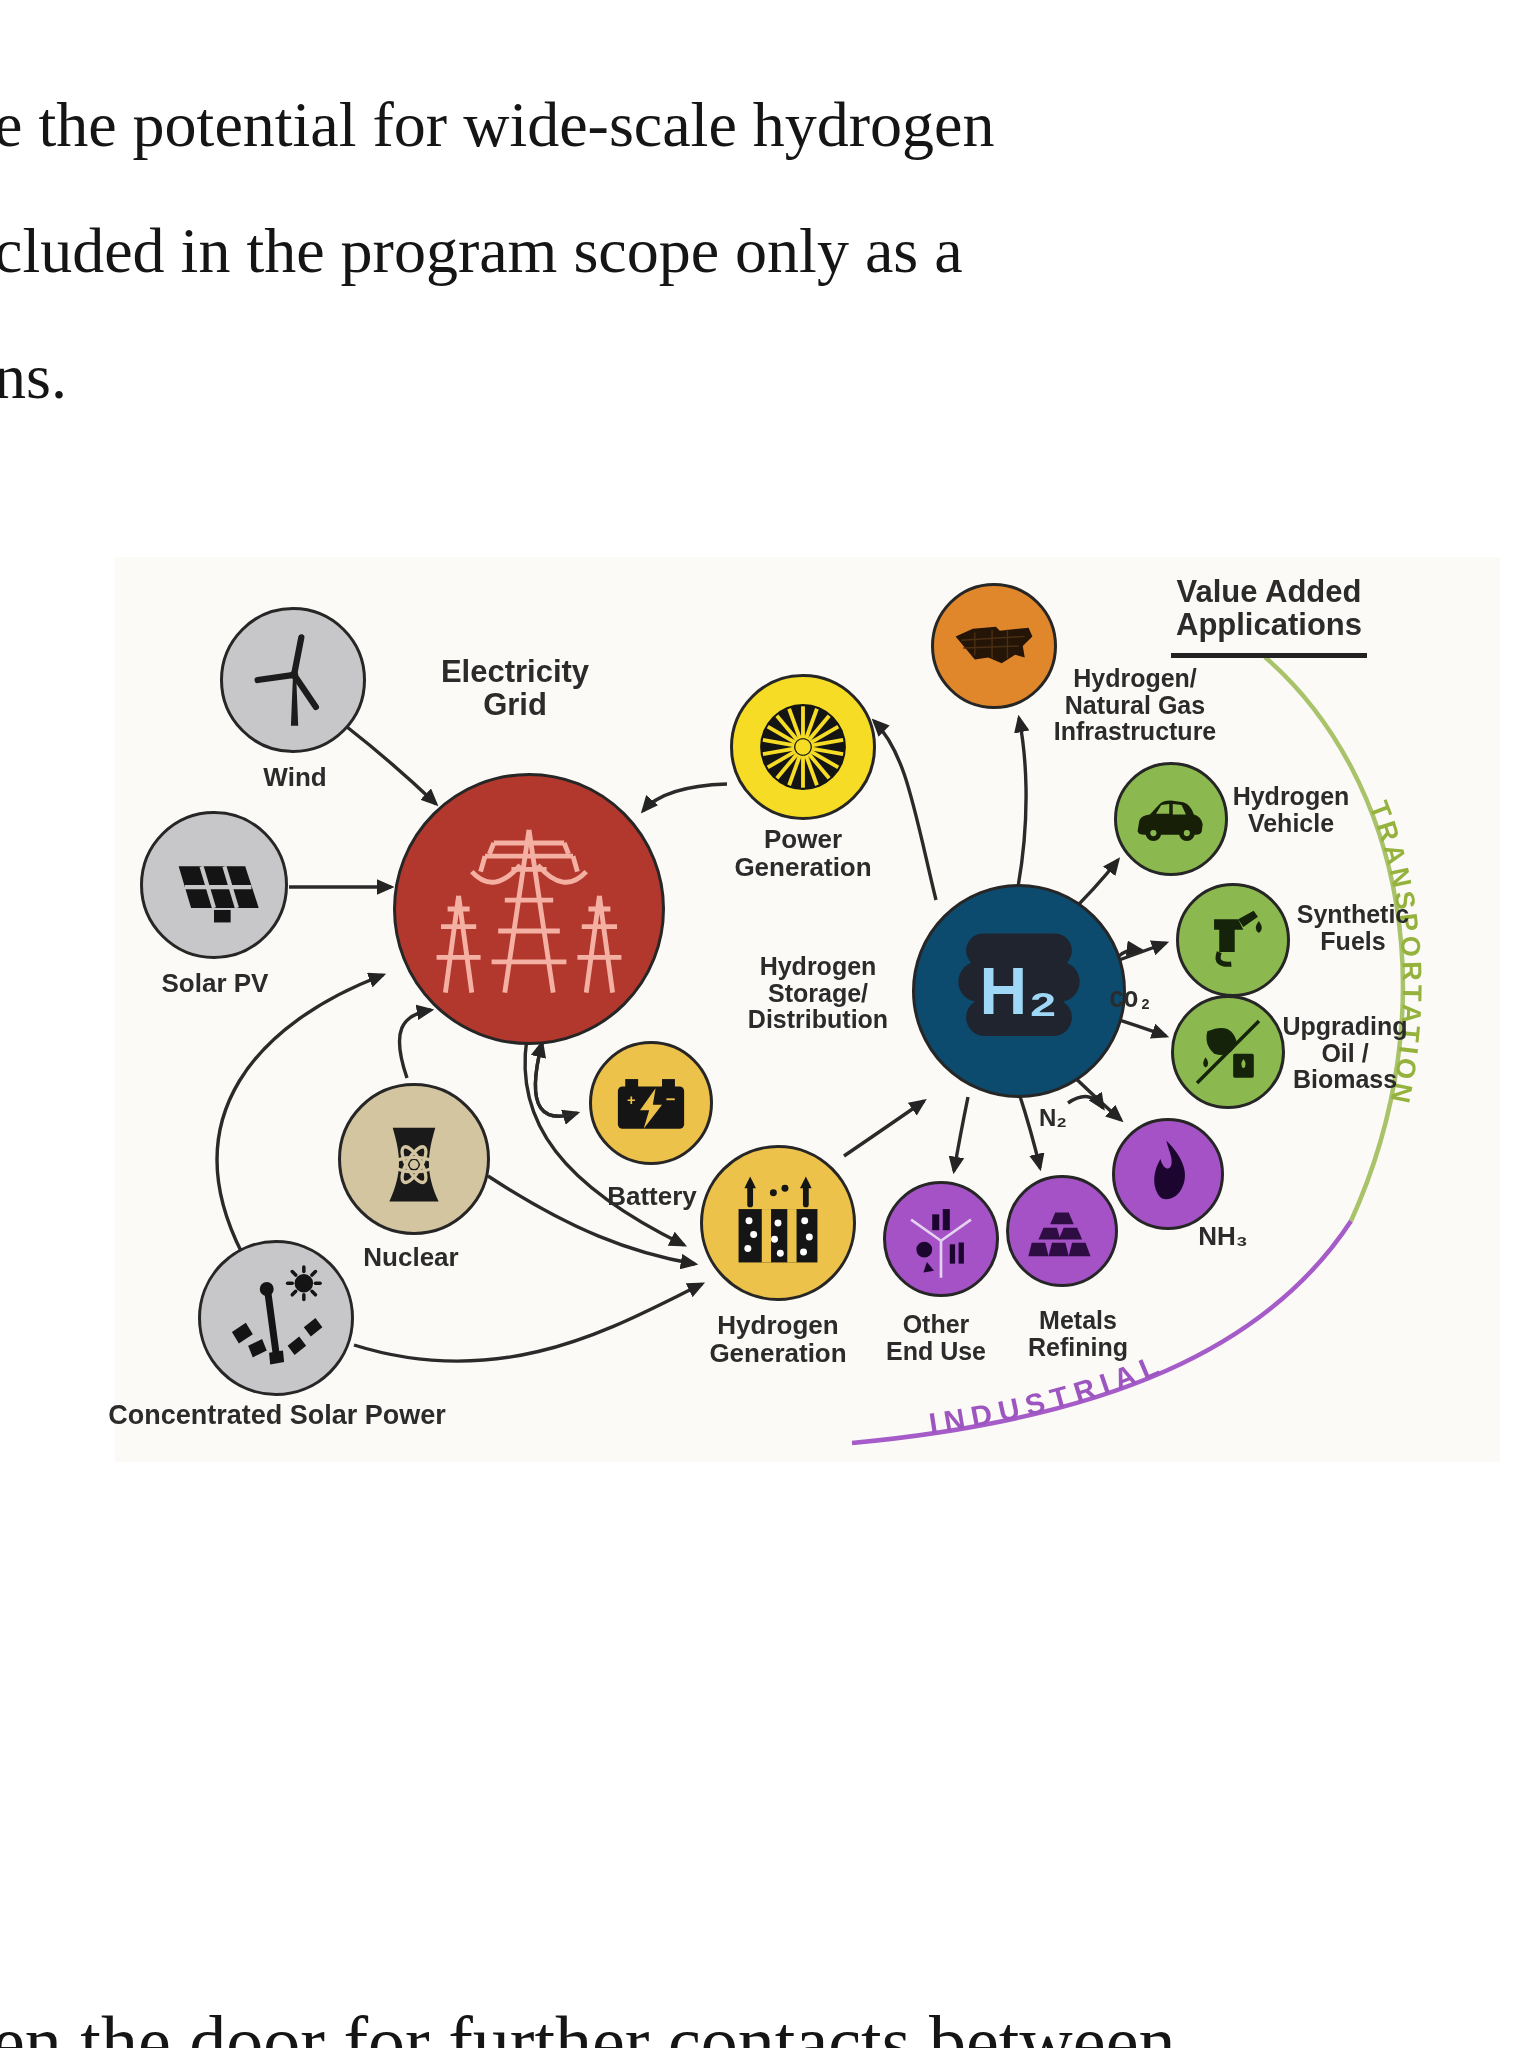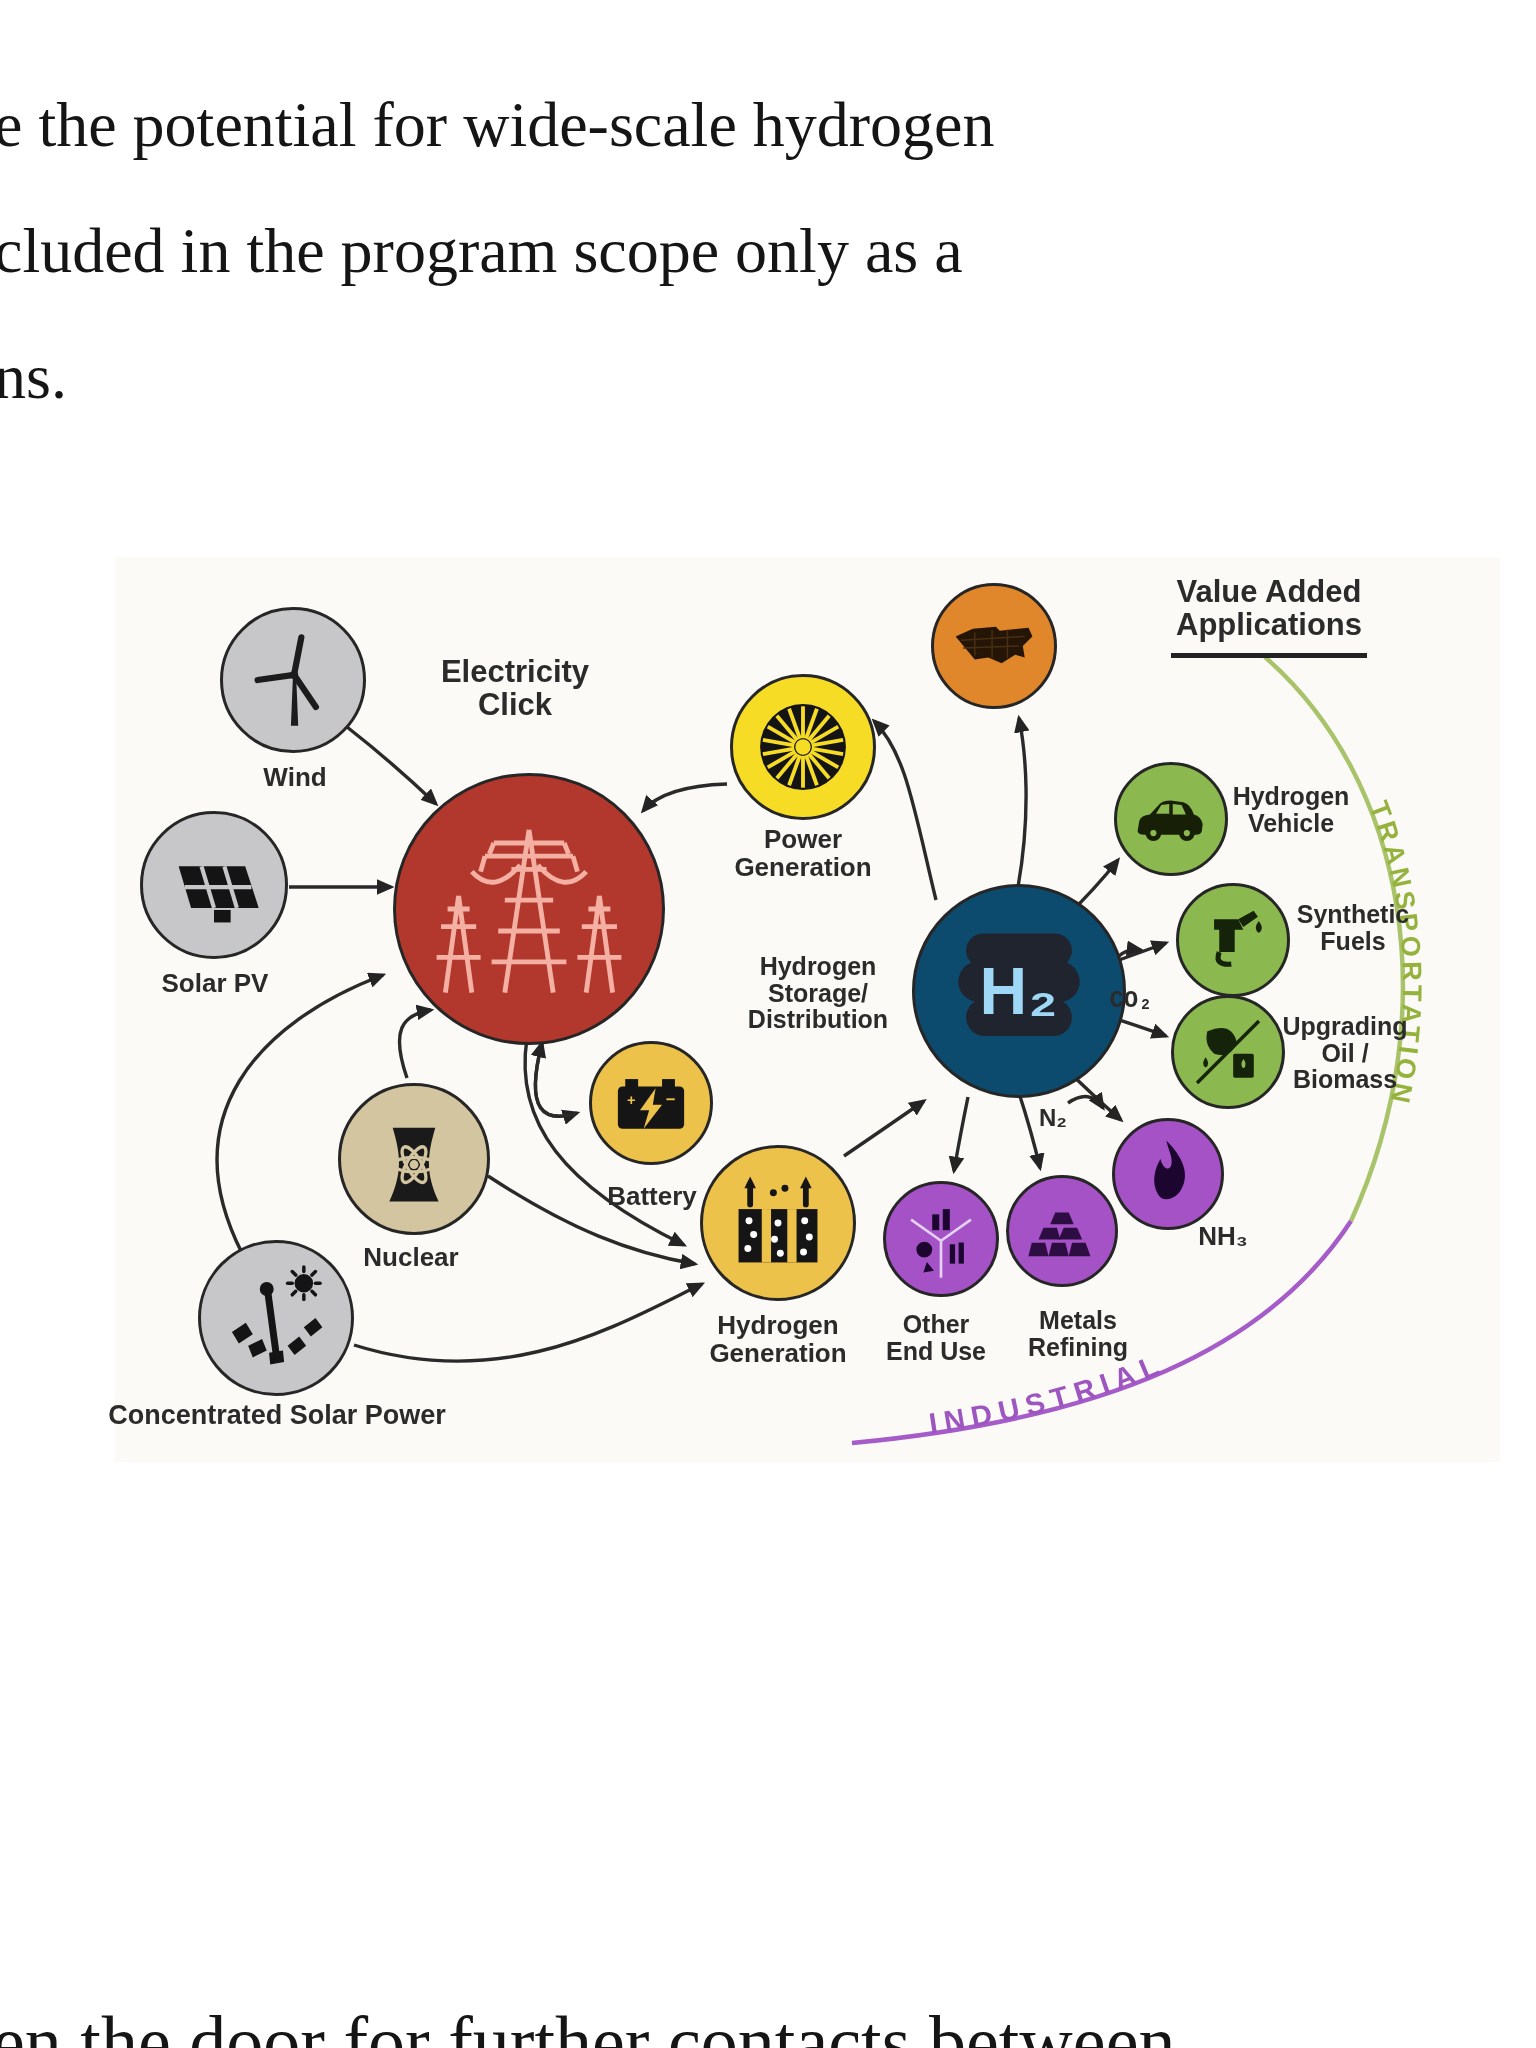--- a/index.html
+++ b/index.html
@@ -341,21 +341,21 @@
           <rect x="60" y="56" width="6" height="22"></rect>
           <rect x="70" y="54" width="6" height="24"></rect>
           <path d="M34 76 l8 10 l-12 2 z"></path>
         </g>
       </svg>
     </div>
 
     <div class="nlabel" style="left:180px;top:221px;">Wind</div>
     <div class="nlabel" style="left:100px;top:427px;">Solar PV</div>
     <div class="nlabel" style="left:400px;top:132px;font-size:31px;">Electricity
-Click</div>
+Grid</div>
     <div class="nlabel" style="left:688px;top:297px;">Power
 Generation</div>
     <div class="nlabel" style="left:703px;top:436px;font-size:25px;">Hydrogen
 Storage/
 Distribution</div>
     <div class="nlabel" style="left:537px;top:640px;">Battery</div>
     <div class="nlabel" style="left:663px;top:783px;">Hydrogen
 Generation</div>
     <div class="nlabel" style="left:296px;top:701px;">Nuclear</div>
     <div class="nlabel" style="left:162px;top:858px;font-size:27px;white-space:nowrap;">Concentrated Solar Power</div>
@@ -364,20 +364,23 @@
     <div class="nlabel" style="left:963px;top:776px;font-size:25px;">Metals
 Refining</div>
     <div class="nlabel" style="left:1108px;top:680px;">NH₃</div>
     <div class="nlabel" style="left:1230px;top:496px;font-size:25px;">Upgrading
 Oil /
 Biomass</div>
     <div class="nlabel" style="left:1238px;top:370px;font-size:25px;">Synthetic
 Fuels</div>
     <div class="nlabel" style="left:1176px;top:252px;font-size:25px;">Hydrogen
 Vehicle</div>
+    <div class="nlabel" style="left:1020px;top:148px;font-size:25px;">Hydrogen/
+Natural Gas
+Infrastructure</div>
     <div class="nlabel" style="left:1154px;top:52px;font-size:31px;">Value Added
 Applications</div>
     <div class="va-underline" style="left:1056px;top:96px;width:196px;height:5px;"></div>
     <div class="nlabel" style="left:1016px;top:444px;font-size:24px;font-family:Liberation Mono, monospace;">CO₂</div>
     <div class="nlabel" style="left:938px;top:561px;font-size:24px;">N₂</div>
   </div>
 
 
   <div class="para-bottom">en the door for further contacts between</div>
 

